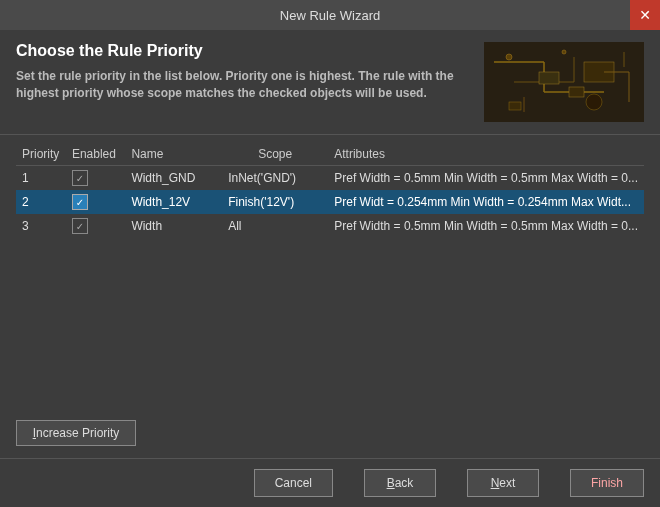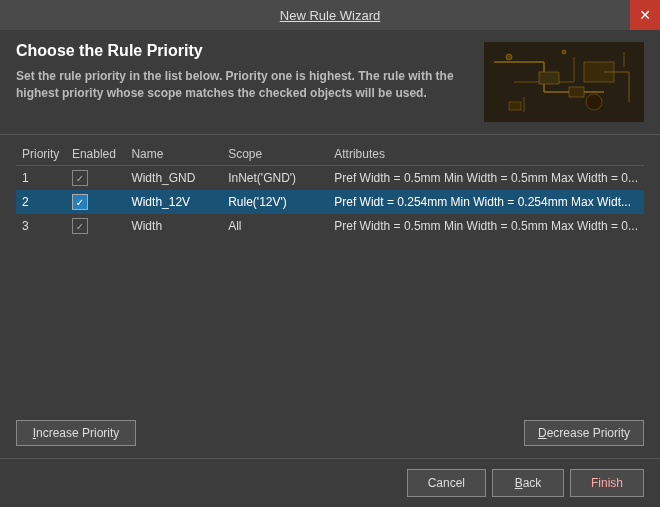--- a/index.html
+++ b/index.html
@@ -16,21 +16,20 @@
 
     
     .title-bar {
       background: #4a4a4a;
       height: 30px;
       display: flex;
       align-items: center;
       justify-content: center;
       position: relative;
       flex-shrink: 0;
-      text-decoration: underline;
     }
     .title-bar-text {
       color: #ddd;
       font-size: 13px;
     }
     .title-bar-close {
       position: absolute;
       right: 0;
       top: 0;
       width: 30px;
@@ -136,24 +135,22 @@
     }
     tbody tr:nth-child(2) .checkbox-icon {
       background: #2980b9;
       border-color: #aaa;
       color: #fff;
     }
 
     
     .priority-buttons {
       display: flex;
-      gap: 8px;
       padding: 8px 16px 12px 16px;
       flex-shrink: 0;
-      justify-content: space-between;
     }
     .priority-btn {
       background: #4a4a4a;
       border: 1px solid #888;
       color: #ddd;
       padding: 5px 12px;
       cursor: pointer;
       font-size: 12px;
       min-width: 120px;
     }
@@ -172,34 +169,35 @@
       flex-shrink: 0;
     }
     .bottom-btn {
       background: #4a4a4a;
       border: 1px solid #888;
       color: #ddd;
       padding: 6px 20px;
       cursor: pointer;
       font-size: 12px;
       min-width: 72px;
+      margin-left: 25px;
     }
     .bottom-btn:disabled, .bottom-btn.disabled {
       color: #fca5a5;
       cursor: default;
       background: #4a4a4a;
     }
     .bottom-btn span.underline {
       text-decoration: underline;
     }
 
     .col-priority { width: 50px; }
     .col-enabled { width: 60px; }
     .col-name { width: 100px; }
-    .col-scope { width: 110px; }
+    .col-scope { width: 110px; text-align: center; }
     .col-attributes { }
   </style>
 </head>
 <body>
 
 <div class="title-bar">
   <span class="title-bar-text">New Rule Wizard</span>
   <div class="title-bar-close">
     <span>✕</span>
   </div>
@@ -257,46 +255,46 @@
     <td>Width_GND</td>
     <td>InNet('GND')</td>
     <td>Pref Width = 0.5mm    Min Width = 0.5mm    Max Width = 0...</td>
   </tr>
           <tr>
     <td>2</td>
     <td class="checkbox-cell">
       <div class="checkbox-icon">✓</div>
     </td>
     <td>Width_12V</td>
-    <td>Rule('12V')</td>
+    <td>Finish('12V')</td>
     <td>Pref Widt = 0.254mm    Min Width = 0.254mm    Max Widt...</td>
   </tr>
           <tr>
     <td>3</td>
     <td class="checkbox-cell">
       <div class="checkbox-icon">✓</div>
     </td>
     <td>Width</td>
     <td>All</td>
     <td>Pref Width = 0.5mm    Min Width = 0.5mm    Max Width = 0...</td>
   </tr>
         </tbody>
     </table>
   </div>
 
   <div class="priority-buttons">
     <button class="priority-btn">
       <span><span class="underline">I</span>ncrease Priority</span>
     </button>
-    <button class="priority-btn">
-      <span><span class="underline">D</span>ecrease Priority</span>
-    </button>
   </div>
 
 </div>
 
 <div class="bottom-bar">
   <button class="bottom-btn">Cancel</button>
   <button class="bottom-btn">
     <span><span class="underline">B</span>ack</span>
   </button>
+  <button class="bottom-btn">
+    <span><span class="underline">N</span>ext</span>
+  </button>
   <button class="bottom-btn disabled" disabled="">Finish</button>
 </div>
 
 </body></html>

